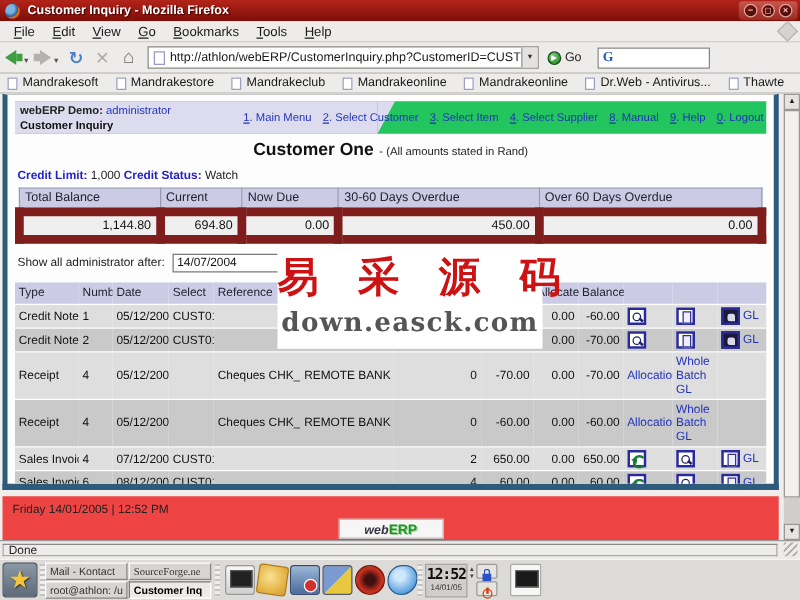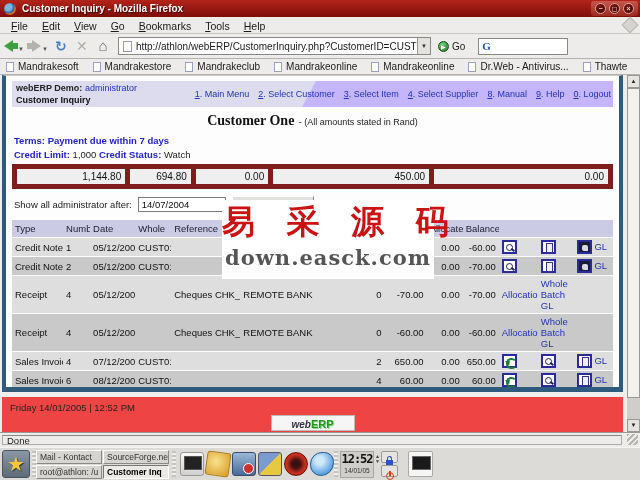--- a/index.html
+++ b/index.html
@@ -46,38 +46,38 @@
   
   #bookmarks { left:0; top:59px; width:640px; height:16px; background:#edecea; border-bottom:1px solid #b5b2ae; display:flex; align-items:center; padding-left:6px; gap:14px; }
   .bm { display:flex; align-items:center; gap:4px; font-size:10px; color:#1a1a1a; }
   .bm .bmicon { width:8px; height:10px; background:#fff; border:1px solid #9aa0c0; }
 
   
   #content { left:0; top:75px; width:640px; height:357px; background:#efeeed; }
   #pageframe { position:absolute; left:2px; top:0; width:621px; height:317px; background:#fdfdfd;
      border-left:4px solid #2e5a7c; border-right:4px solid #2e5a7c; border-bottom:5px solid #2e5a7c; border-top:1px solid #c8c8c8; padding:5px 6px; overflow:hidden; }
 
-  #band { position:relative; height:26px; background:#c4b5fd; margin-bottom:3px;text-align:right; }
+  #band { position:relative; height:26px; background:#22c55e; margin-bottom:3px;text-align:right; }
   #band .lav { position:absolute; left:0; top:0; height:26px; width:290px; background:#dcdcee; }
   #band .lav:after { content:""; position:absolute; right:-14px; top:0; border-top:26px solid #dcdcee; border-right:14px solid transparent; }
   #band .l1 { position:absolute; left:4px; top:2px; font-size:9px; color:#222; font-weight:bold; }
   #band .l1 .user { color:#2233bb; font-weight:normal; }
   #band .l2 { position:absolute; left:4px; top:14px; font-size:9px; color:#111; font-weight:bold; }
   #navlinks { position:absolute; right:2px; top:8px; font-size:9px; color:#2233bb; display:flex; gap:9px; white-space:nowrap; }
   #navlinks span { cursor:default; }
   #pgtitle { text-align:center; margin:4px 0 6px 0; }
-  #pgtitle .cname { font-size:14px; font-weight:bold; color:#111;font-family:Liberation Serif, serif; }
+  #pgtitle .cname { font-size:14px; font-weight:bold; color:#111; }
   #pgtitle .note { font-size:9px; color:#222; }
   .termline { font-size:9.5px; font-weight:bold; color:#2222cc; margin:3px 0 1px 2px; }
   .termline .plain { color:#222; font-weight:normal; }
   .termline .lbl { color:#2222cc; }
 
   table.sumtbl { width:100%; border-collapse:collapse; margin-top:4px; font-size:10px; }
   table.sumtbl th { background:#ccccе6; background:#cbcbe6; color:#223; font-weight:normal; text-align:left; border:1px solid #9a9ab4; padding:2px 4px; }
-  table.sumtbl td { background:#efefef; color:#111; text-align:right; border:5px solid #7f1d1d; padding:2px 4px; }
+  table.sumtbl td { background:#efefef; color:#111; text-align:right; border:7px solid #7f1d1d; padding:2px 4px; }
 
   #filterrow { display:flex; align-items:center; gap:6px; margin:7px 0 6px 2px; font-size:9.5px; color:#222; }
   #dateinput { width:88px; height:15px; border:1px solid #7a7a7a; background:#fff; font-size:9.5px; padding-left:3px; color:#111; font-family:inherit; }
   #refreshbtn { height:17px; font-size:9.5px; background:#e2e0dc; border:1px solid #888; border-top-color:#fff; border-left-color:#fff; padding:0 8px; color:#111; font-family:inherit; }
 
   table.trx { width:100%; border-collapse:separate; border-spacing:0 1px; font-size:9.5px; table-layout:fixed; }
   table.trx th { background:#cbcbe6; color:#223; font-weight:normal; text-align:left; padding:3px 3px; overflow:hidden; white-space:nowrap; }
   table.trx td { padding:2px 3px; color:#111; overflow:hidden; white-space:nowrap; vertical-align:middle; }
   tr.shade-a td { background:#dedede; }
   tr.shade-b td { background:#c9c9c9; }
@@ -249,39 +249,42 @@
           <span><u>0</u>. Logout</span>
         </span>
     </div>
 
     <div id="pgtitle">
       <span class="cname">Customer One</span>
       <span class="note">- (All amounts stated in Rand)</span>
     </div>
 
     <div class="termline">
-      <span class="lbl">Terms:</span>
-      <span class="lbl">Payment due within 7 days</span>
-    </div>
-    <div class="termline">
       <span class="lbl">Credit Limit:</span>
       <span class="plain">1,000</span>
       <span class="lbl">Credit Status:</span>
       <span class="plain">Watch</span>
     </div>
 
     <table class="sumtbl">
       <colgroup>
           <col style="width:19%">
           <col style="width:11%">
           <col style="width:13%">
           <col style="width:27%">
           <col style="width:30%">
         </colgroup>
       <tbody>
+          <tr id="sumhead">
+            <th>Total Balance</th>
+            <th>Current</th>
+            <th>Now Due</th>
+            <th>30-60 Days Overdue</th>
+            <th>Over 60 Days Overdue</th>
+          </tr>
       <tr id="sumvals">
             <td>1,144.80</td>
             <td>694.80</td>
             <td>0.00</td>
             <td>450.00</td>
             <td>0.00</td>
           </tr>
     </tbody>
       </table>
 
@@ -305,21 +308,21 @@
           <col style="width:6%">
           <col style="width:6.5%">
           <col style="width:6%">
           <col style="width:6.5%">
       </colgroup>
       <thead>
           <tr id="trxhead">
             <th>Type</th>
             <th>Number</th>
             <th>Date</th>
-            <th>Whole</th>
+            <th>Select</th>
             <th>Reference</th>
             <th></th>
             <th></th>
             <th></th>
             <th>Allocated</th>
             <th>Balance</th>
             <th></th>
             <th></th>
             <th></th>
           </tr>
@@ -439,21 +442,21 @@
 </div>
 
 <div id="statusbar" class="abs">
   <span id="statusfield">Done</span>
   <span id="grip"></span>
 </div>
 
 <div id="taskbar" class="abs">
   <span id="kmenu">★</span>
   <span class="handle" id="h1"></span>
-  <span id="taskbtns"><span class="taskbtn" style="left: 36px; top: 2px;">Mail - Kontact</span><span class="taskbtn" style="left: 103px; top: 2px;">SourceForge.ne</span><span class="taskbtn" style="left: 36px; top: 17px;">root@athlon: /u</span><span class="taskbtn active" style="left: 103px; top: 17px;">Customer Inq</span></span>
+  <span id="taskbtns"><span class="taskbtn" style="left: 36px; top: 2px;">Mail - Kontact</span><span class="taskbtn" style="left: 103px; top: 2px; font-family: Liberation Serif, serif;">SourceForge.ne</span><span class="taskbtn" style="left: 36px; top: 17px;">root@athlon: /u</span><span class="taskbtn active" style="left: 103px; top: 17px;">Customer Inq</span></span>
   <span class="handle" id="h2"></span>
   <span class="launcher lk-konsole" style="left:180px"></span>
   <span class="launcher lk-quill" style="left:206px"></span>
   <span class="launcher lk-remote" style="left:232px"></span>
   <span class="launcher lk-paint" style="left:258px"></span>
   <span class="launcher lk-star" style="left:284px"></span>
   <span class="launcher lk-konq" style="left:310px"></span>
   <span class="handle" id="h3"></span>
   <span id="clock">
     <div id="clocktime">12:52</div>

